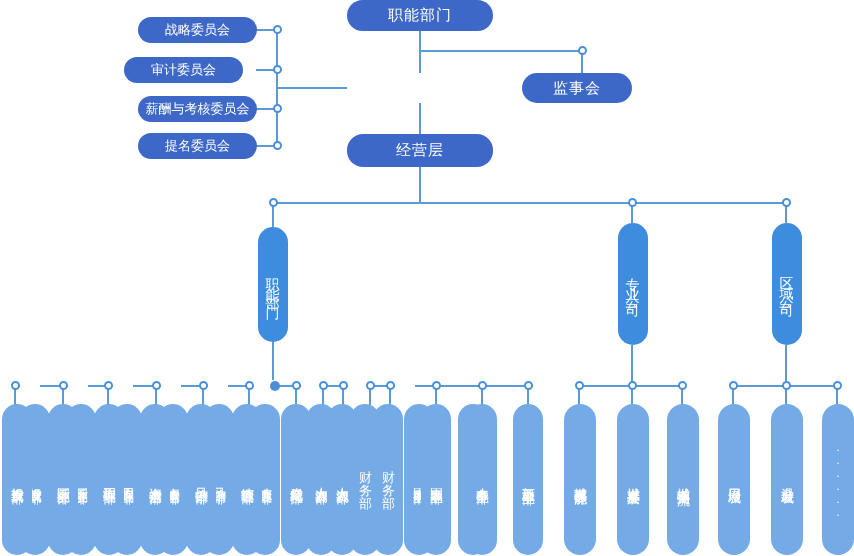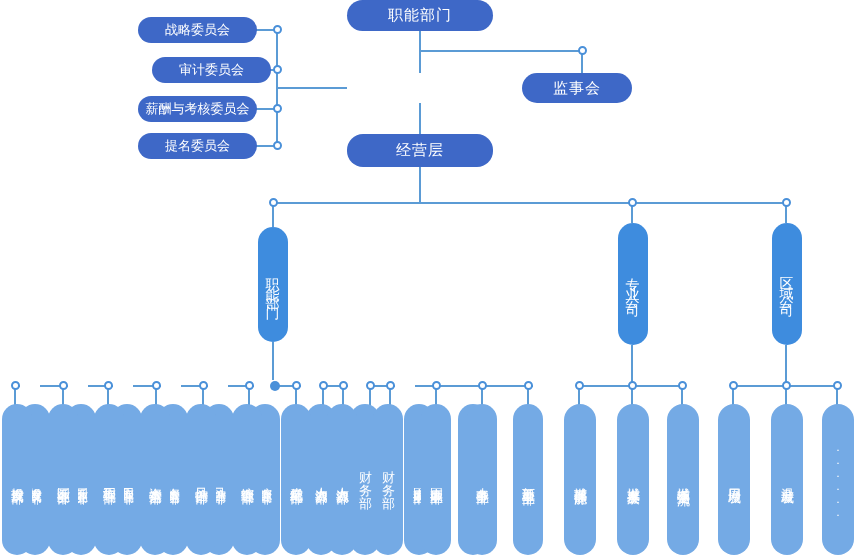--- a/index.html
+++ b/index.html
@@ -123,21 +123,21 @@
       <div class="donut" style="left: 782px; top: 381px;"></div>
       <div class="vline" style="left: 836px; top: 386px; height: 20px;"></div>
       <div class="donut" style="left: 833px; top: 381px;"></div>
     </div>
 
   <div class="pill royal topnode" style="left:347px;top:0px;width:146px;height:31px;">职能部门</div>
   <div class="pill royal topnode" style="left:522px;top:73px;width:110px;height:30px;">监事会</div>
   <div class="pill committee topnode" style="left:138px;top:17px;width:119px;height:26px;">战略委员会</div>
 
   <div class="pill royal topnode" style="left:347px;top:134px;width:146px;height:33px;">经营层</div>
-  <div class="pill committee topnode" style="left:152px;top:57px;width:119px;height:26px;">审计委员会</div>
+  <div class="pill committee topnode" style="left:124px;top:57px;width:119px;height:26px;">审计委员会</div>
   <div class="pill committee topnode" style="left:138px;top:96px;width:119px;height:26px;">薪酬与考核委员会</div>
   <div class="pill committee topnode" style="left:138px;top:133px;width:119px;height:26px;">提名委员会</div>
 
   <div class="pill azure vert branch-pill topnode" style="left:258px;top:227px;width:30px;height:115px;">职能部门</div>
   <div class="pill azure vert branch-pill topnode" style="left:618px;top:223px;width:30px;height:122px;">专业公司</div>
   <div class="pill azure vert branch-pill topnode" style="left:772px;top:223px;width:30px;height:122px;">区域公司</div>
 
   <div id="pill-layer">
       <div class="pill light vert z1" style="left: 20px; top: 404px; width: 30px; height: 151px;">投资发展部</div>
       <div class="pill light vert z1" style="left: 66px; top: 404px; width: 30px; height: 151px;">国际业务部</div>

